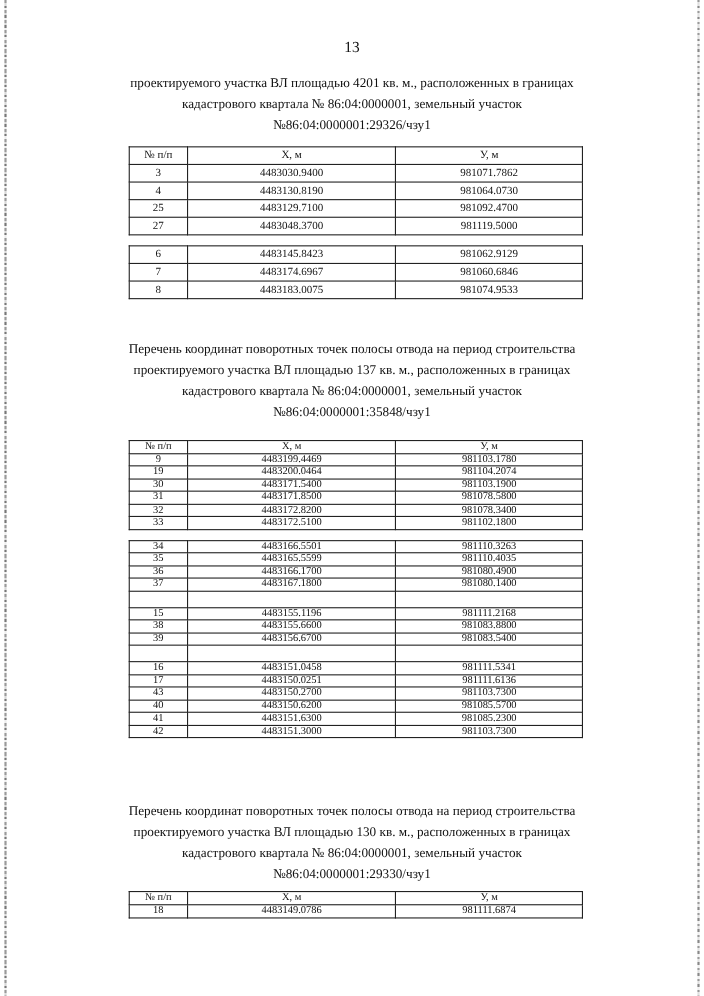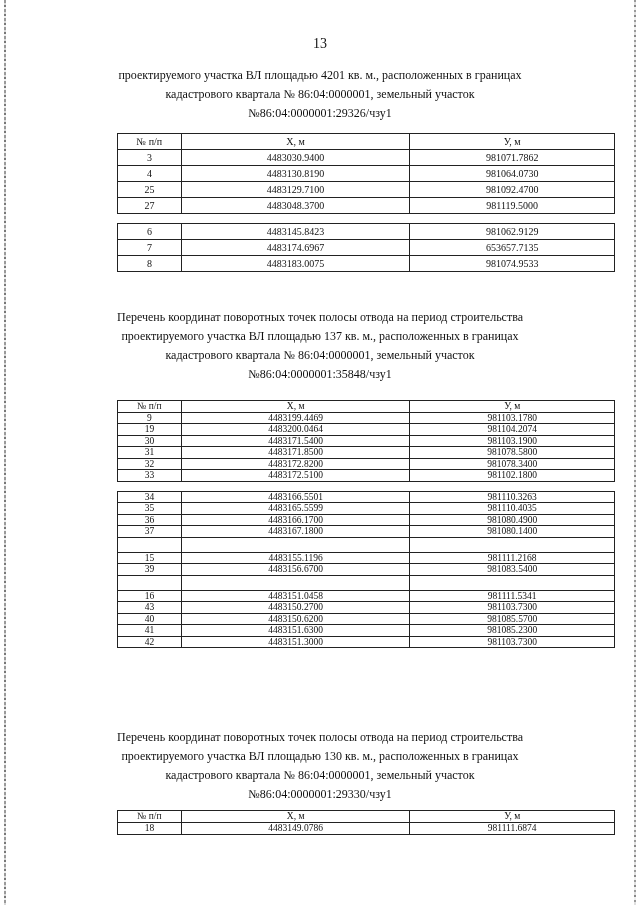--- a/index.html
+++ b/index.html
@@ -6,21 +6,21 @@
   body { width: 640px; height: 905px; position: relative; overflow: hidden;
          font-family: "Liberation Serif", "DejaVu Serif", serif; color: #111; }
   .edge-left { position: absolute; left: 4px; top: 0; width: 2px; height: 905px;
                background: repeating-linear-gradient(#9a9a9a 0 3px, #d8d8d8 3px 5px, #777 5px 7px, #eee 7px 9px); }
   .edge-right { position: absolute; right: 4px; top: 0; width: 2px; height: 905px;
                background: repeating-linear-gradient(#9a9a9a 0 2px, #e0e0e0 2px 5px, #888 5px 7px, #f0f0f0 7px 10px); }
   .page-number { position: absolute; top: 36px; left: 0; width: 640px; text-align: center; font-size: 14px; }
   .heading { position: absolute; left: 60px; width: 520px; text-align: center;
              font-size: 12px; line-height: 19px; }
   .heading div { white-space: nowrap; }
-  table.coords { position: absolute; left: 117px; width: 498px; border-collapse: collapse;
+  table.coords { position: absolute; left: 117px; width: 413px; border-collapse: collapse;
                  font-size: 10px; }
   table.coords td, table.coords th { border: 1px solid #222; text-align: center; padding: 0; font-weight: normal; }
   table.coords col.c1 { width: 53px; }
   table.coords col.c2 { width: 190px; }
   table.coords col.c3 { width: 170px; }
   table.t1 td, table.t1 th { height: 15px; line-height: 15px; }
   table.t2 td, table.t2 th { height: 10.5px; line-height: 10.5px; font-size: 9.5px; }
   table.t3 td, table.t3 th { height: 11px; line-height: 11px; font-size: 9.5px; }
   tr.gap-hidden td { border: none; height: 9px; }
   tr.empty td { border-top: 1px solid #222; border-bottom: 1px solid #222; }
@@ -77,21 +77,21 @@
         <td></td>
       </tr>
   <tr>
         <td>6</td>
         <td>4483145.8423</td>
         <td>981062.9129</td>
       </tr>
   <tr>
         <td>7</td>
         <td>4483174.6967</td>
-        <td>653657.7135</td>
+        <td>981060.6846</td>
       </tr>
   <tr>
         <td>8</td>
         <td>4483183.0075</td>
         <td>981074.9533</td>
       </tr>
 </tbody>
   </table>
 
 <div class="heading" style="top:308px;">
@@ -172,33 +172,43 @@
         <td style="height:14px"></td>
         <td></td>
         <td></td>
       </tr>
   <tr>
         <td>15</td>
         <td>4483155.1196</td>
         <td>981111.2168</td>
       </tr>
   <tr>
+        <td>38</td>
+        <td>4483155.6600</td>
+        <td>981083.8800</td>
+      </tr>
+  <tr>
         <td>39</td>
         <td>4483156.6700</td>
         <td>981083.5400</td>
       </tr>
   <tr class="empty">
         <td style="height:14px"></td>
         <td></td>
         <td></td>
       </tr>
   <tr>
         <td>16</td>
         <td>4483151.0458</td>
         <td>981111.5341</td>
+      </tr>
+  <tr>
+        <td>17</td>
+        <td>4483150.0251</td>
+        <td>981111.6136</td>
       </tr>
   <tr>
         <td>43</td>
         <td>4483150.2700</td>
         <td>981103.7300</td>
       </tr>
   <tr>
         <td>40</td>
         <td>4483150.6200</td>
         <td>981085.5700</td>

